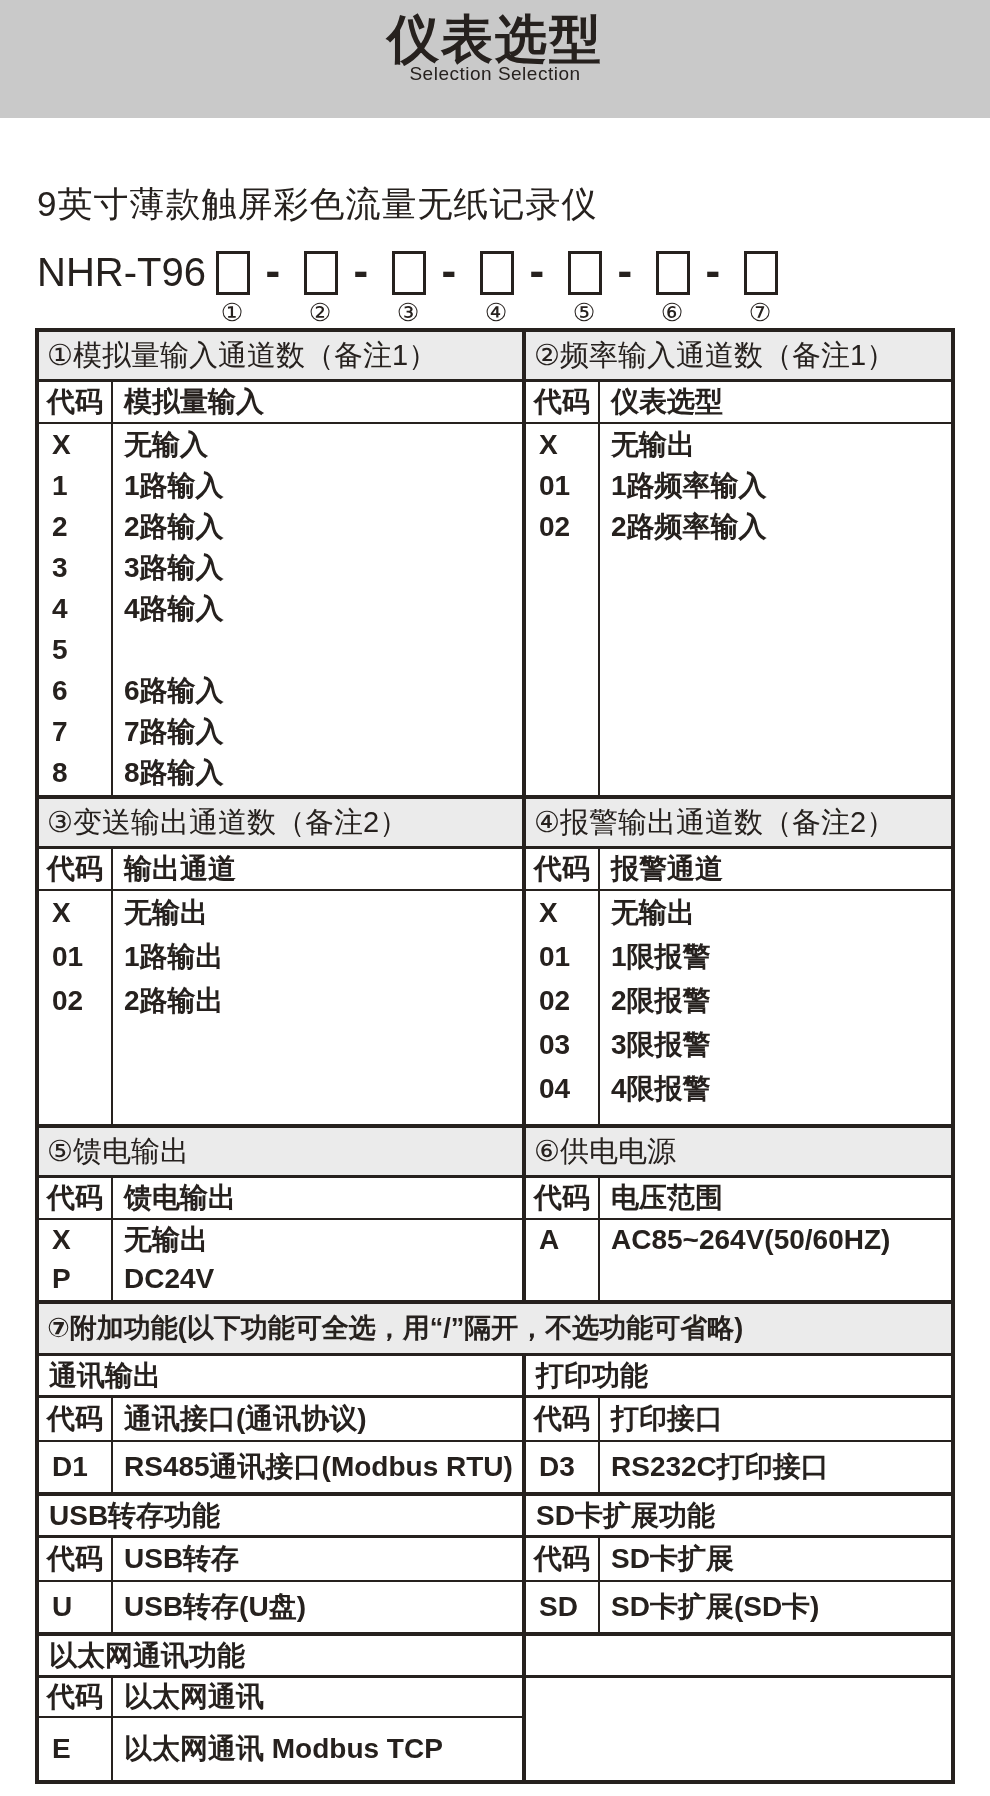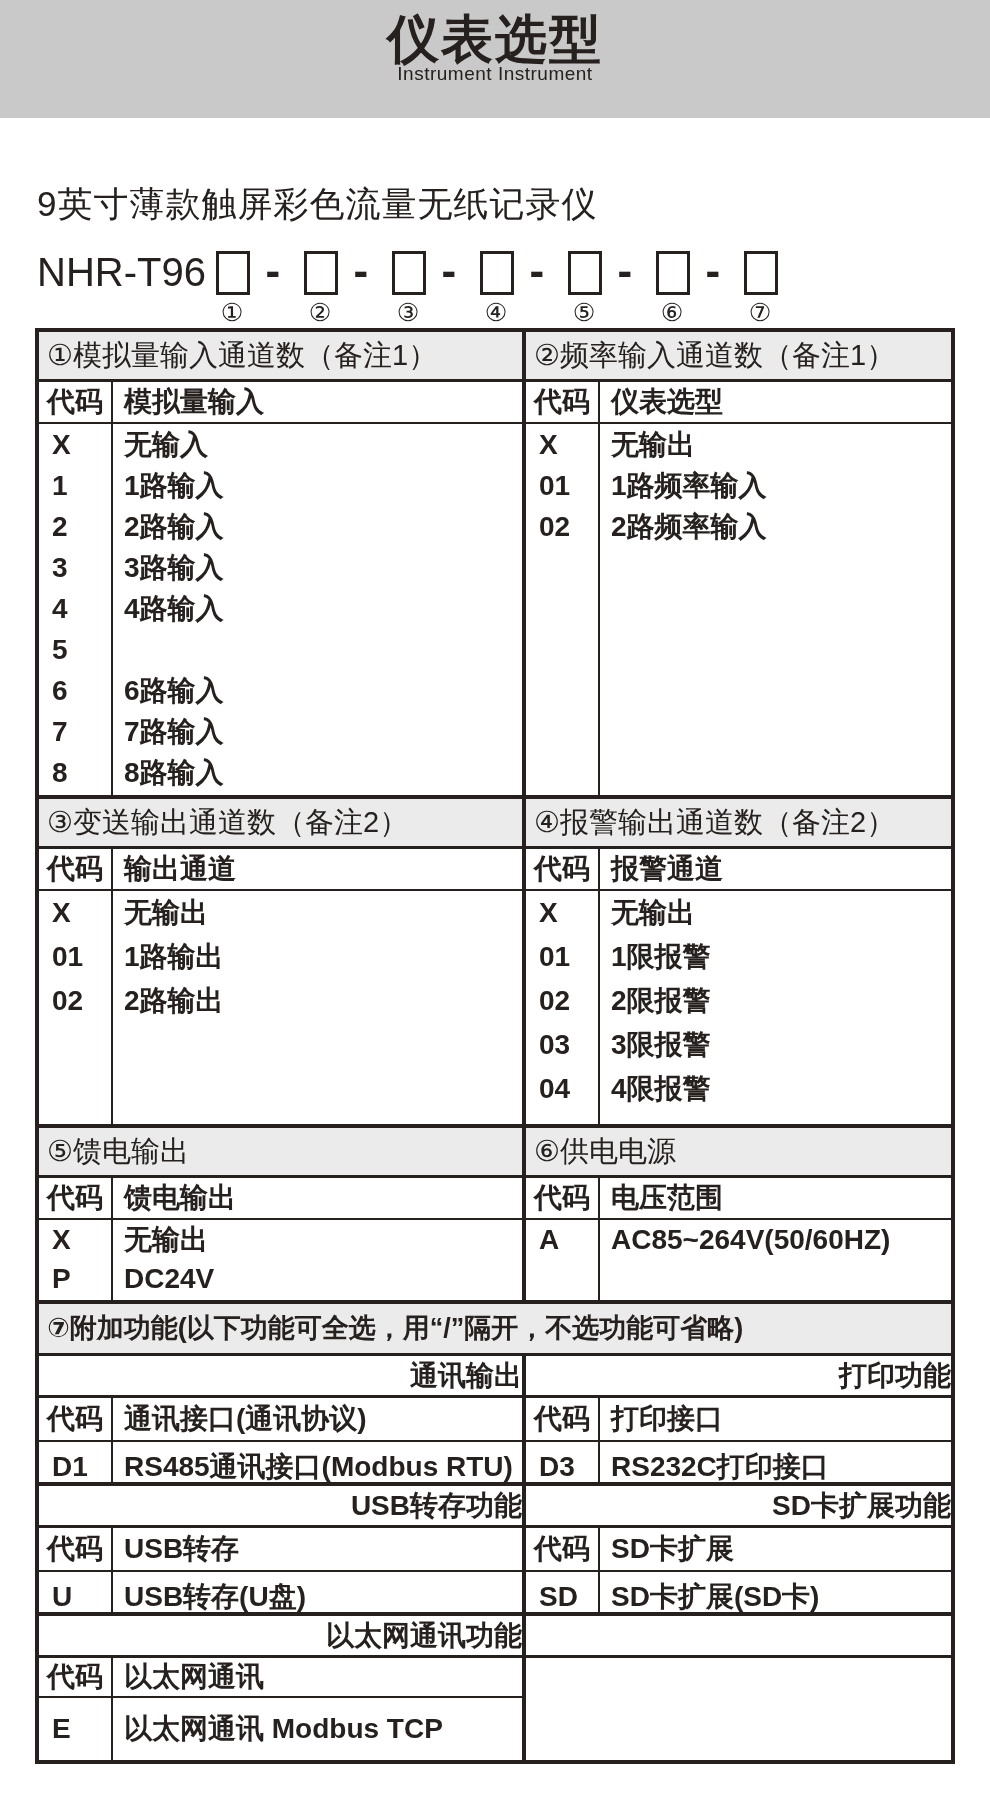--- a/index.html
+++ b/index.html
@@ -103,46 +103,46 @@
     height:var(--rh,41px);line-height:var(--rh,41px);
     font-size:28px;font-weight:bold;
   }
   .drow .c{width:72px;padding-left:13px;box-sizing:border-box;}
   .drow .d{flex:1;padding-left:13px;white-space:nowrap;overflow:hidden;}
   
   .subrow{border-bottom:3px solid var(--ink);}
   .subrow .lh,.subrow .rh{
     height:39px;line-height:39px;
     font-size:28px;font-weight:bold;padding-left:10px;
-    white-space:nowrap;overflow:hidden;text-align:right;
+    white-space:nowrap;overflow:hidden;
   }
   .chdrcell{
     display:flex;height:44px;line-height:42px;
     font-size:28px;font-weight:bold;box-sizing:border-box;
   }
   .chdrcell .c{width:72px;text-align:center;}
   .chdrcell .d{flex:1;padding-left:13px;white-space:nowrap;overflow:hidden;}
   .bb2{border-bottom:2px solid var(--ink);}
   .bb4{border-bottom:4px solid var(--ink);}
   .datacell{
-    display:flex;height:40px;line-height:50px;
+    display:flex;height:50px;line-height:50px;
     font-size:28px;font-weight:bold;
   }
   .datacell.tall{height:62px;line-height:62px;}
   .datacell .c{width:72px;padding-left:13px;box-sizing:border-box;}
   .datacell .d{flex:1;padding-left:13px;white-space:nowrap;overflow:hidden;}
 </style>
 </head>
 <body>
 
 <div class="sheet">
 
   <div class="banner">
     <div class="banner-title">仪表选型</div>
-    <div class="banner-sub">Instrument Instrument</div>
+    <div class="banner-sub">Selection Selection</div>
   </div>
 
   <div class="product-title">9英寸薄款触屏彩色流量无纸记录仪</div>
 
   <div class="model-line">
     <span class="model-prefix">NHR-T96</span>
     <span class="slot">
       <span class="obox"></span>
       <span class="mdash">-</span>
       <span class="circ">①</span>

